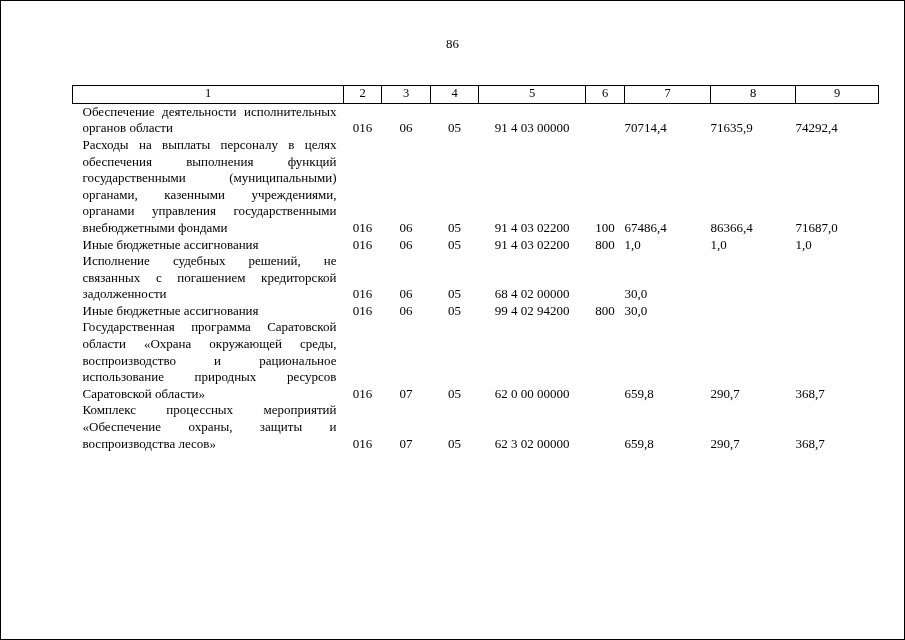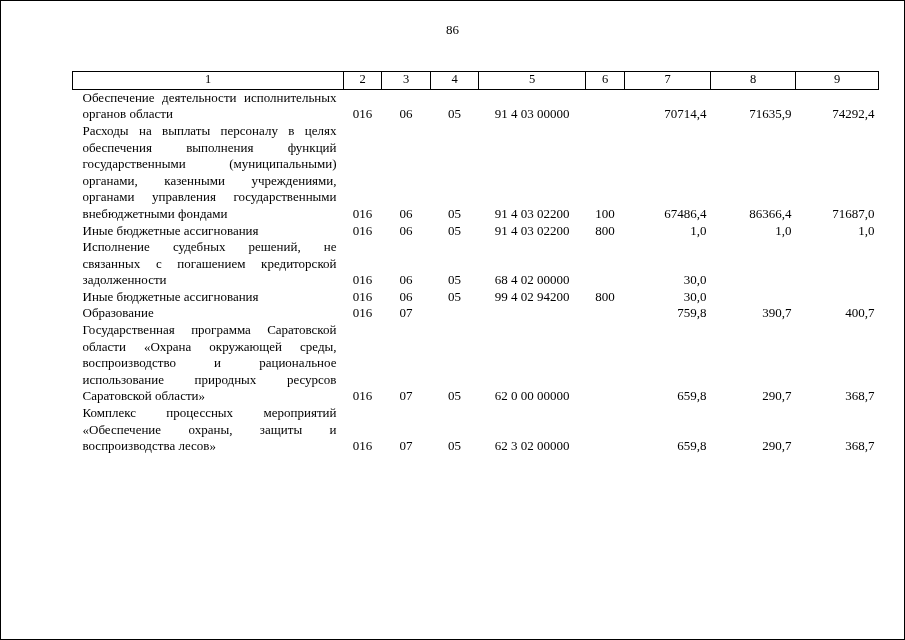--- a/index.html
+++ b/index.html
@@ -13,21 +13,21 @@
     overflow: hidden;
   }
   .page-frame {
     position: absolute;
     inset: 0;
     border: 1px solid #000;
     pointer-events: none;
   }
   .page-number {
     text-align: center;
-    margin-top: 22px;
+    margin-top: 36px;
     font-size: 13px;
   }
   table.budget {
     border-collapse: collapse;
     table-layout: fixed;
     width: 806px;
     margin: 33px 0 0 72px;
     font-size: 13px;
   }
   thead th {
@@ -44,21 +44,21 @@
     line-height: 16.6px;
     font-size: 13px;
   }
   td.desc {
     text-align: justify;
     text-justify: inter-word;
     padding-left: 10px;
     padding-right: 7px;
   }
   td.center { text-align: center; }
-  td.num { text-align: right; padding-right: 4px; }
+  td.num { padding-right: 4px; }
 </style>
 </head>
 <body>
 
 <div class="page-frame"></div>
 
 <div class="page-number">86</div>
 
 <table class="budget">
   <colgroup>
@@ -135,31 +135,20 @@
         <td class="center">016</td>
         <td class="center">06</td>
         <td class="center">05</td>
         <td class="center">99 4 02 94200</td>
         <td class="center">800</td>
         <td class="num">30,0</td>
         <td class="num"></td>
         <td class="num"></td>
       </tr>
       <tr>
-        <td class="desc">Образование</td>
-        <td class="center">016</td>
-        <td class="center">07</td>
-        <td class="center"></td>
-        <td class="center"></td>
-        <td class="center"></td>
-        <td class="num">759,8</td>
-        <td class="num">390,7</td>
-        <td class="num">400,7</td>
-      </tr>
-      <tr>
         <td class="desc">Государственная программа Саратовской области «Охрана окружающей среды, воспроизводство и рациональное использование природных ресурсов Саратовской области»</td>
         <td class="center">016</td>
         <td class="center">07</td>
         <td class="center">05</td>
         <td class="center">62 0 00 00000</td>
         <td class="center"></td>
         <td class="num">659,8</td>
         <td class="num">290,7</td>
         <td class="num">368,7</td>
       </tr>

